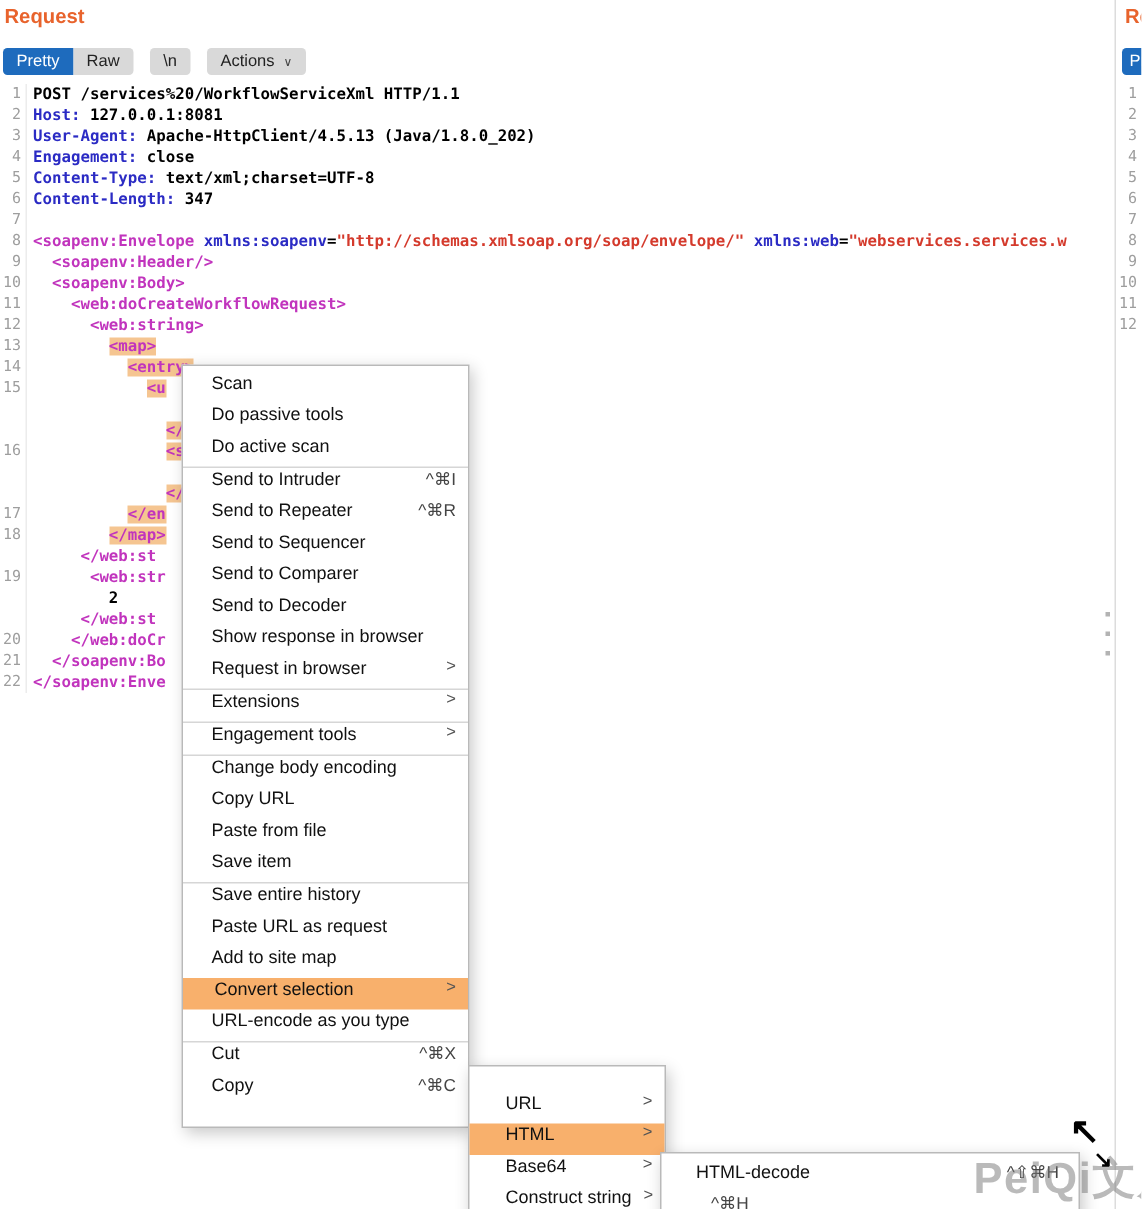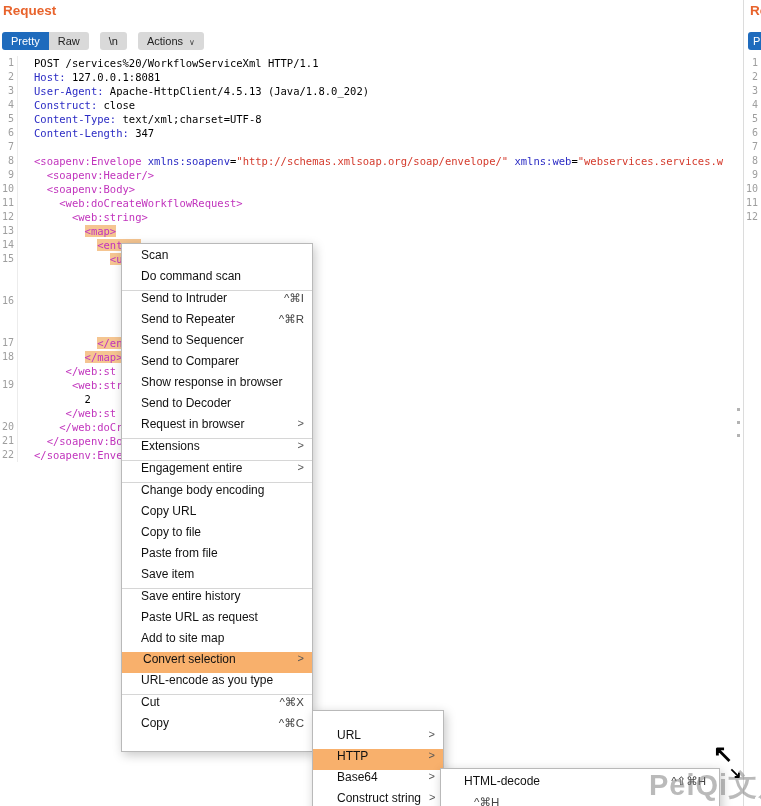--- a/index.html
+++ b/index.html
@@ -14,21 +14,21 @@
   .tab{height:18px;line-height:18px;padding:0 9px;background:var(--tabgray);color:#222;}
   .tab.sel{background:var(--tabblue);color:#fff;border-radius:3px 0 0 3px;}
   .tab.raw{border-radius:0 3px 3px 0;}
   .tab.pill{border-radius:3px;margin-left:11px;}
   .tab .chev-down{font-size:8px;margin-left:6px;color:#444;}
 
   .code{position:absolute;top:56px;left:0;width:734px;overflow:hidden;
         font-family:"DejaVu Sans Mono","Liberation Mono",monospace;font-size:10.5px;}
   .crow{display:flex;height:14px;line-height:14px;white-space:pre;}
   .ln{flex:none;width:14px;text-align:right;color:var(--lnum);font-size:10px;}
-  .ct{flex:none;margin-left:3px;padding-left:16px;border-left:1px solid #ececec;}
+  .ct{flex:none;margin-left:3px;padding-left:4px;border-left:1px solid #ececec;font-weight:bold;}
   .tk-p{color:#000;} .tk-h{color:var(--attr);} .tk-tag{color:var(--tag);}
   .tk-attr{color:var(--attr);} .tk-str{color:var(--str);}
   .sel-text{background:var(--sel);}
 
   
   .grip{position:absolute;left:737px;top:408px;display:flex;flex-direction:column;gap:10px;z-index:5;}
   .grip i{width:3px;height:3px;background:#b3b3b3;display:block;}
   .right-panel{position:absolute;left:743px;top:0;width:18px;height:806px;background:#fff;
                border-left:1px solid #dcdcdc;overflow:hidden;z-index:4;}
   .rp-title{position:absolute;top:3px;left:6px;font-size:13.5px;font-weight:bold;
@@ -76,21 +76,21 @@
       <div class="tab pill">\n</div>
       <div class="tab pill">
         <span>Actions</span><span class="chev-down">∨</span>
       </div>
     </div>
 
     <div class="code" id="code-editor">
         <div class="crow"><span class="ln">1</span><span class="ct"><span class="tk-p">POST /services%20/WorkflowServiceXml HTTP/1.1</span></span></div>
         <div class="crow"><span class="ln">2</span><span class="ct"><span class="tk-h">Host:</span><span class="tk-p"> 127.0.0.1:8081</span></span></div>
         <div class="crow"><span class="ln">3</span><span class="ct"><span class="tk-h">User-Agent:</span><span class="tk-p"> Apache-HttpClient/4.5.13 (Java/1.8.0_202)</span></span></div>
-        <div class="crow"><span class="ln">4</span><span class="ct"><span class="tk-h">Construct:</span><span class="tk-p"> close</span></span></div>
+        <div class="crow"><span class="ln">4</span><span class="ct"><span class="tk-h">Engagement:</span><span class="tk-p"> close</span></span></div>
         <div class="crow"><span class="ln">5</span><span class="ct"><span class="tk-h">Content-Type:</span><span class="tk-p"> text/xml;charset=UTF-8</span></span></div>
         <div class="crow"><span class="ln">6</span><span class="ct"><span class="tk-h">Content-Length:</span><span class="tk-p"> 347</span></span></div>
         <div class="crow"><span class="ln">7</span><span class="ct"></span></div>
         <div class="crow"><span class="ln">8</span><span class="ct"><span class="tk-tag">&lt;soapenv:Envelope</span><span class="tk-p"> </span><span class="tk-attr">xmlns:soapenv</span><span class="tk-p">=</span><span class="tk-str">"http://schemas.xmlsoap.org/soap/envelope/"</span><span class="tk-p"> </span><span class="tk-attr">xmlns:web</span><span class="tk-p">=</span><span class="tk-str">"webservices.services.w</span></span></div>
         <div class="crow"><span class="ln">9</span><span class="ct"><span class="tk-p">  </span><span class="tk-tag">&lt;soapenv:Header/&gt;</span></span></div>
         <div class="crow"><span class="ln">10</span><span class="ct"><span class="tk-p">  </span><span class="tk-tag">&lt;soapenv:Body&gt;</span></span></div>
         <div class="crow"><span class="ln">11</span><span class="ct"><span class="tk-p">    </span><span class="tk-tag">&lt;web:doCreateWorkflowRequest&gt;</span></span></div>
         <div class="crow"><span class="ln">12</span><span class="ct"><span class="tk-p">      </span><span class="tk-tag">&lt;web:string&gt;</span></span></div>
         <div class="crow"><span class="ln">13</span><span class="ct"><span class="tk-p">        </span><span class="tk-tag sel-text">&lt;map&gt;</span></span></div>
         <div class="crow"><span class="ln">14</span><span class="ct"><span class="tk-p">          </span><span class="tk-tag sel-text">&lt;entry&gt;</span></span></div>
@@ -135,66 +135,66 @@
         <div>11</div>
         <div>12</div>
       </div>
   </div>
 
   <div class="menu" id="main-menu">
       <div class="mi">
         <span class="lbl">Scan</span>
       </div>
       <div class="mi">
-        <span class="lbl">Do command scan</span>
+        <span class="lbl">Do passive tools</span>
+      </div>
+      <div class="mi">
+        <span class="lbl">Do active scan</span>
       </div>
       <div class="msep"></div>
       <div class="mi">
         <span class="lbl">Send to Intruder</span>
         <span class="sc">^⌘I</span>
       </div>
       <div class="mi">
         <span class="lbl">Send to Repeater</span>
         <span class="sc">^⌘R</span>
       </div>
       <div class="mi">
         <span class="lbl">Send to Sequencer</span>
       </div>
       <div class="mi">
         <span class="lbl">Send to Comparer</span>
       </div>
       <div class="mi">
+        <span class="lbl">Send to Decoder</span>
+      </div>
+      <div class="mi">
         <span class="lbl">Show response in browser</span>
       </div>
       <div class="mi">
-        <span class="lbl">Send to Decoder</span>
-      </div>
-      <div class="mi">
         <span class="lbl">Request in browser</span>
         <span class="chev">&gt;</span>
       </div>
       <div class="msep"></div>
       <div class="mi">
         <span class="lbl">Extensions</span>
         <span class="chev">&gt;</span>
       </div>
       <div class="msep"></div>
       <div class="mi">
-        <span class="lbl">Engagement entire</span>
+        <span class="lbl">Engagement tools</span>
         <span class="chev">&gt;</span>
       </div>
       <div class="msep"></div>
       <div class="mi">
         <span class="lbl">Change body encoding</span>
       </div>
       <div class="mi">
         <span class="lbl">Copy URL</span>
-      </div>
-      <div class="mi">
-        <span class="lbl">Copy to file</span>
       </div>
       <div class="mi">
         <span class="lbl">Paste from file</span>
       </div>
       <div class="mi">
         <span class="lbl">Save item</span>
       </div>
       <div class="msep"></div>
       <div class="mi">
         <span class="lbl">Save entire history</span>
@@ -221,21 +221,21 @@
         <span class="lbl">Copy</span>
         <span class="sc">^⌘C</span>
       </div>
     </div>
   <div class="menu" id="submenu-convert">
       <div class="mi">
         <span class="lbl">URL</span>
         <span class="chev">&gt;</span>
       </div>
       <div class="mi hl">
-        <span class="lbl">HTTP</span>
+        <span class="lbl">HTML</span>
         <span class="chev">&gt;</span>
       </div>
       <div class="mi">
         <span class="lbl">Base64</span>
         <span class="chev">&gt;</span>
       </div>
       <div class="mi">
         <span class="lbl">Construct string</span>
         <span class="chev">&gt;</span>
       </div>

